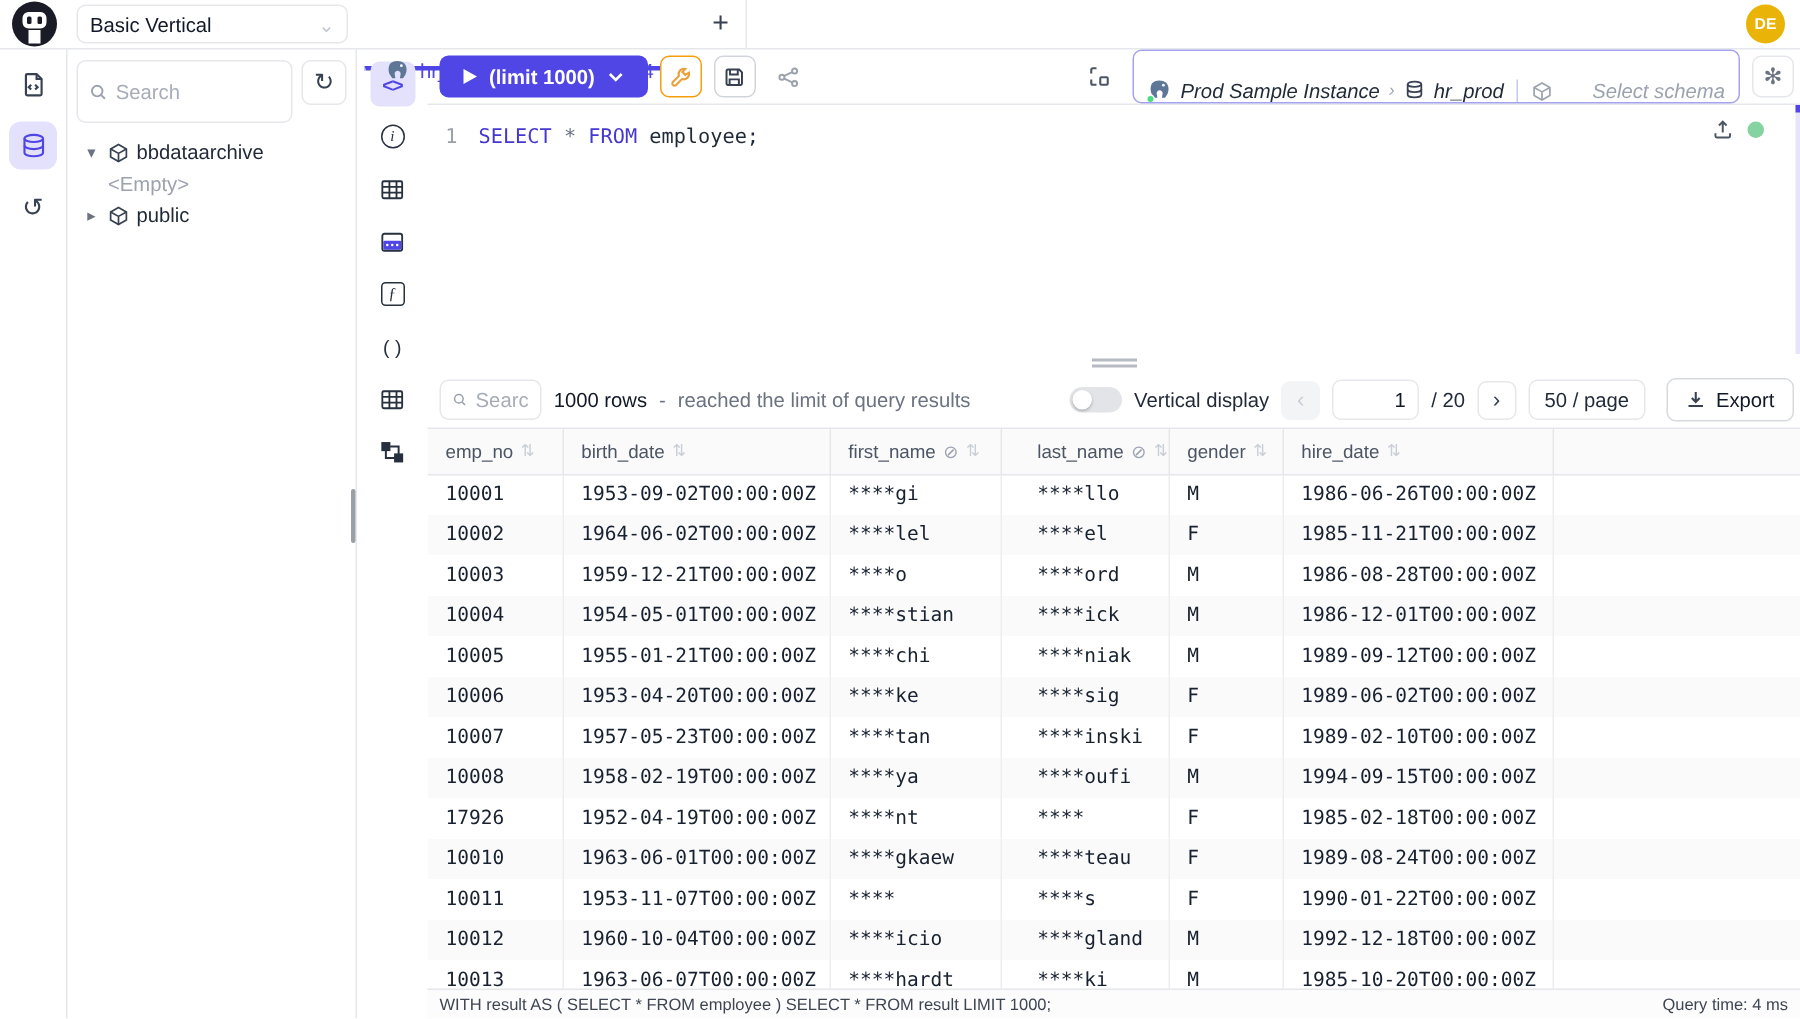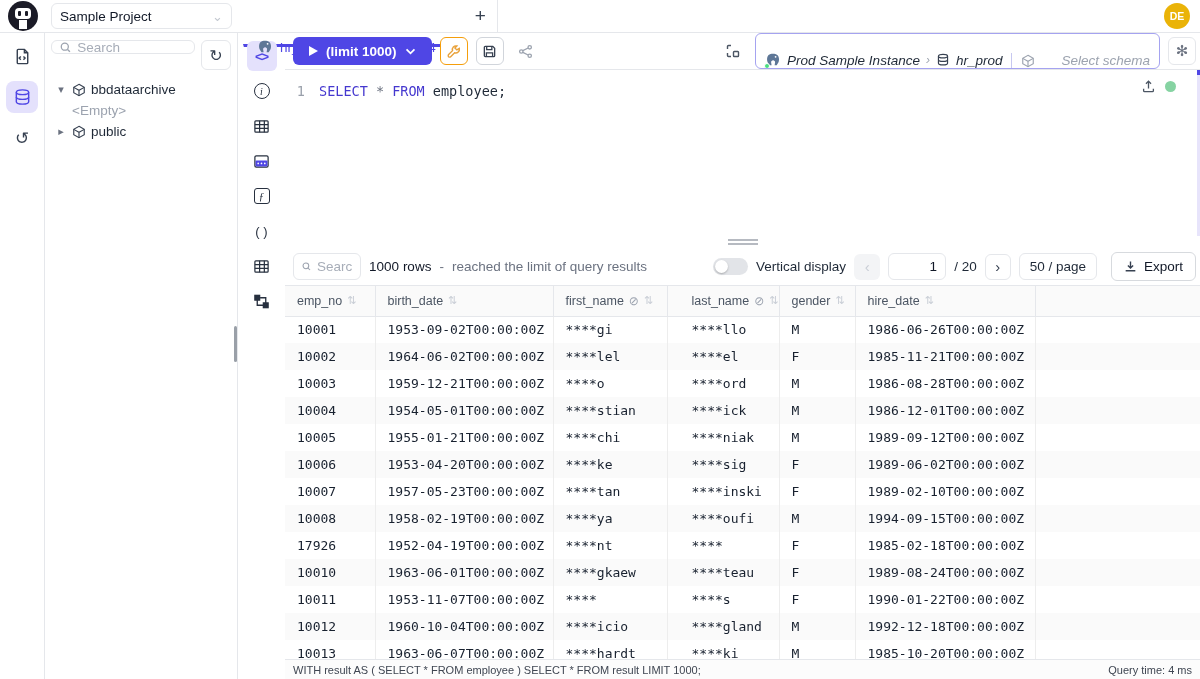--- a/index.html
+++ b/index.html
@@ -36,21 +36,21 @@
           align-items:center; padding-top:7px; gap:9px; }
   .rail-btn { width:32px; height:32px; border-radius:8px; display:flex; align-items:center; justify-content:center;
               color:#374151; font-size:17px; cursor:pointer; }
   .rail-btn.sel { background:#e4e1fc; color:#4f46e5; }
   .rail-btn svg { display:block; }
 
   
   .tree-panel { width:193px; flex:none; border-right:1px solid #e5e7eb; display:flex; flex-direction:column;
                 position:relative; }
   .tree-search-row { display:flex; gap:6px; padding:7px 6px; }
-  .search-box { flex:1; height:14px; border:1px solid #e5e7eb; border-radius:6px; display:flex; align-items:center;
+  .search-box { flex:1; height:42px; border:1px solid #e5e7eb; border-radius:6px; display:flex; align-items:center;
                 padding:0 8px; gap:6px; color:#9ca3af; background:#fff; }
   .search-box input { border:none; outline:none; width:100%; font-size:13.5px; color:#1f2937;
                       font-family:"Liberation Sans",sans-serif; background:transparent; }
   .search-box input::placeholder { color:#a7adb8; }
   .icon-sq { width:30px; height:30px; flex:none; border:1px solid #e5e7eb; border-radius:6px; display:flex;
              align-items:center; justify-content:center; color:#374151; font-size:16px; cursor:pointer; background:#fff; }
   .tree { padding:2px 4px; font-size:13.5px; }
   .tree-row { display:flex; align-items:center; gap:5px; height:21px; padding-left:6px; cursor:pointer; white-space:nowrap; }
   .tree-caret { width:12px; color:#6b7280; font-size:11px; text-align:center; flex:none; }
   .tree-row.empty { padding-left:23px; color:#9ca3af; }
@@ -157,21 +157,21 @@
       <div class="logo">
         <div class="face">
             <div class="eye l"></div>
             <div class="eye r"></div>
           </div>
         <div class="chin"></div>
       </div>
     </div>
     <div class="project-cell">
       <div class="project-select">
-        <span>Sample Project</span>
+        <span>Basic Vertical</span>
         <span class="chev">⌄</span>
       </div>
     </div>
     <div class="tabstrip">
       <div class="tab">
         <span class="pg-wrap">
           <svg width="16" height="16" viewBox="0 0 16 16">
               <path d="M3.2 11.2C1.6 9 1.7 4.7 3.6 3 5.6 1.2 10.2 1.2 12.3 3c2.2 1.9 2.2 6.2.6 8.3l-1.2 1.9H9.6l.5-3c.1-1-.9-2-2-2s-2.1 1-2 2l.5 3H4.5z" fill="#5e7797"></path>
               <circle cx="10.6" cy="4.8" r="0.9" fill="#fff"></circle>
             </svg>

